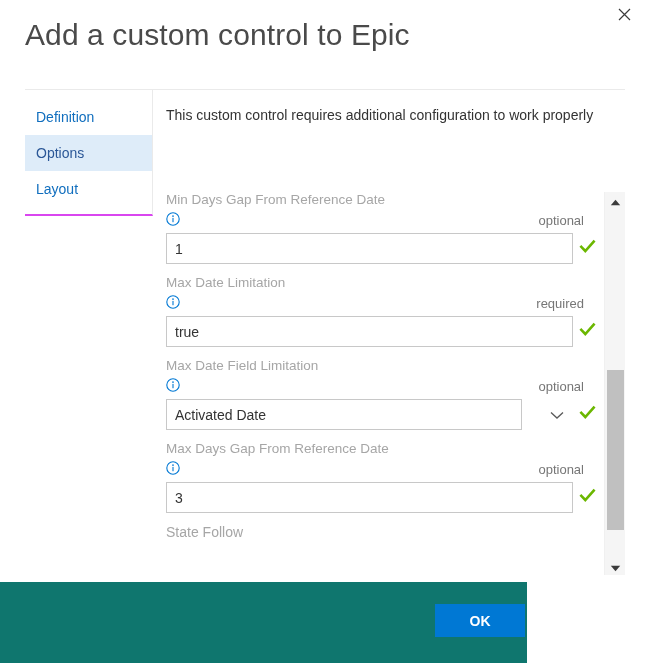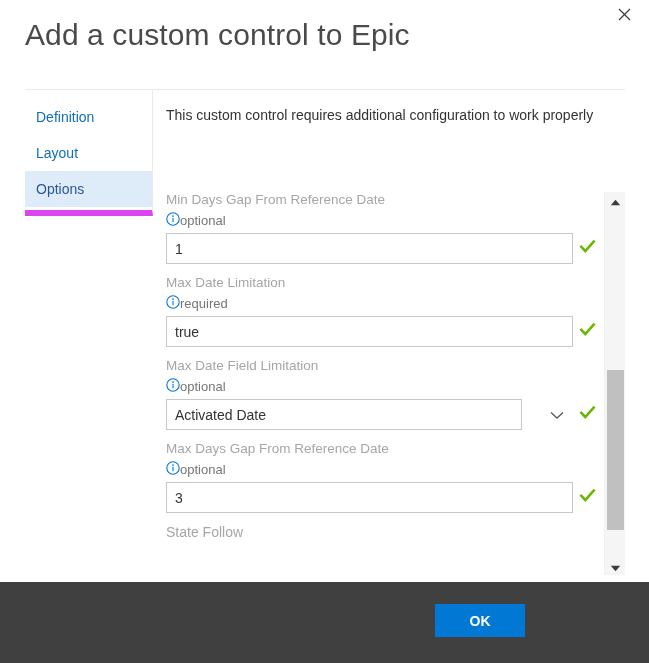--- a/index.html
+++ b/index.html
@@ -56,21 +56,21 @@
     background: #eaeaea;
   }
 
   
   .tabs {
     position: absolute;
     left: 25px;
     top: 90px;
     width: 128px;
     border-right: 1px solid #eaeaea;
-    border-bottom: 6px solid #d946ef;
+    border-bottom: 2px solid #d946ef;
     box-sizing: border-box;
     padding-top: 9px;
     padding-bottom: 9px;
     height: 126px;
   }
   .tab-item {
     height: 36px;
     line-height: 36px;
     padding-left: 11px;
     font-size: 14px;
@@ -123,20 +123,21 @@
   }
   .field-label {
     font-size: 13.5px;
     color: #a6a6a6;
     margin-bottom: 4px;
     white-space: nowrap;
   }
   .field-meta {
     display: flex;
     align-items: center;
+    justify-content: space-between;
     height: 19px;
     width: 418px;
     margin-bottom: 3px;
   }
   .info-icon { display:block; }
   .req-text {
     font-size: 13px;
     color: #767676;
   }
   .field-row {
@@ -228,23 +229,23 @@
     left: 0;
     top: 581px;
     width: 649px;
     height: 1px;
     background: #ffffff;
   }
   .footer {
     position: absolute;
     left: 0;
     top: 582px;
-    width: 649px;
+    width: 527px;
     height: 81px;
-    background: #404040;
+    background: #0f766e;
   }
   .btn {
     position: absolute;
     top: 22px;
     height: 33px;
     border: 0;
     font-family: "Liberation Sans", sans-serif;
     font-size: 14px;
     cursor: pointer;
     padding: 0;
@@ -275,25 +276,25 @@
 </button>
 
 <div class="dialog-title">Add a custom control to Epic</div>
 
 <div class="title-rule"></div>
 
 <div class="tabs">
   <div class="tab-item">
     <span>Definition</span>
   </div>
+  <div class="tab-item selected">
+    <span>Options</span>
+  </div>
   <div class="tab-item">
     <span>Layout</span>
-  </div>
-  <div class="tab-item selected">
-    <span>Options</span>
   </div>
 </div>
 
 <div class="content">
 
   <div class="content-intro">This custom control requires additional configuration to work properly</div>
 
   <div class="scroll-viewport">
     <div class="scroll-inner">
 

